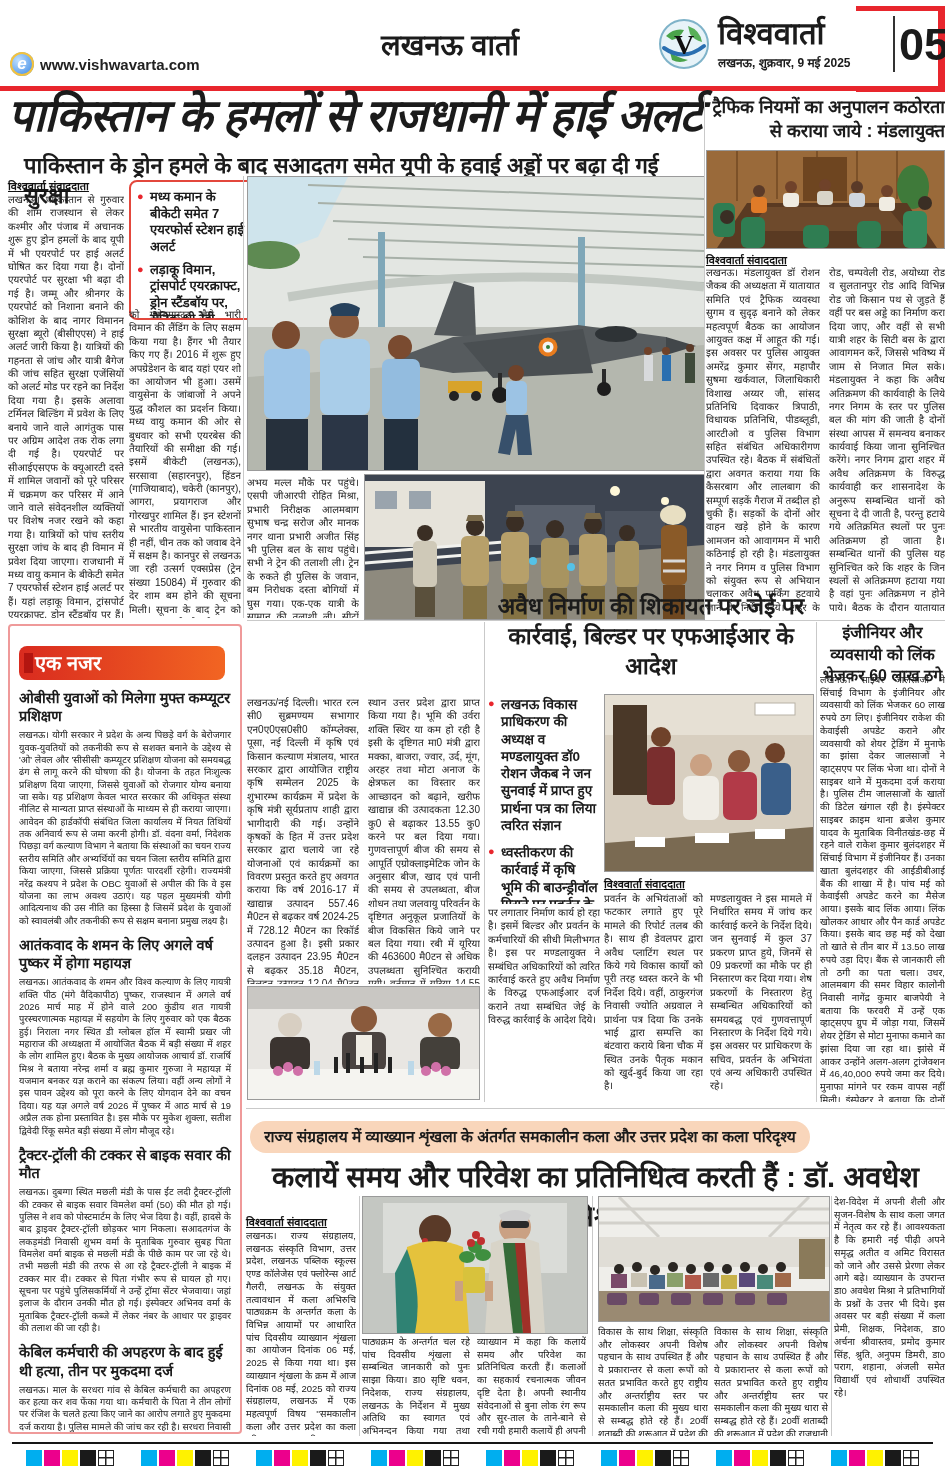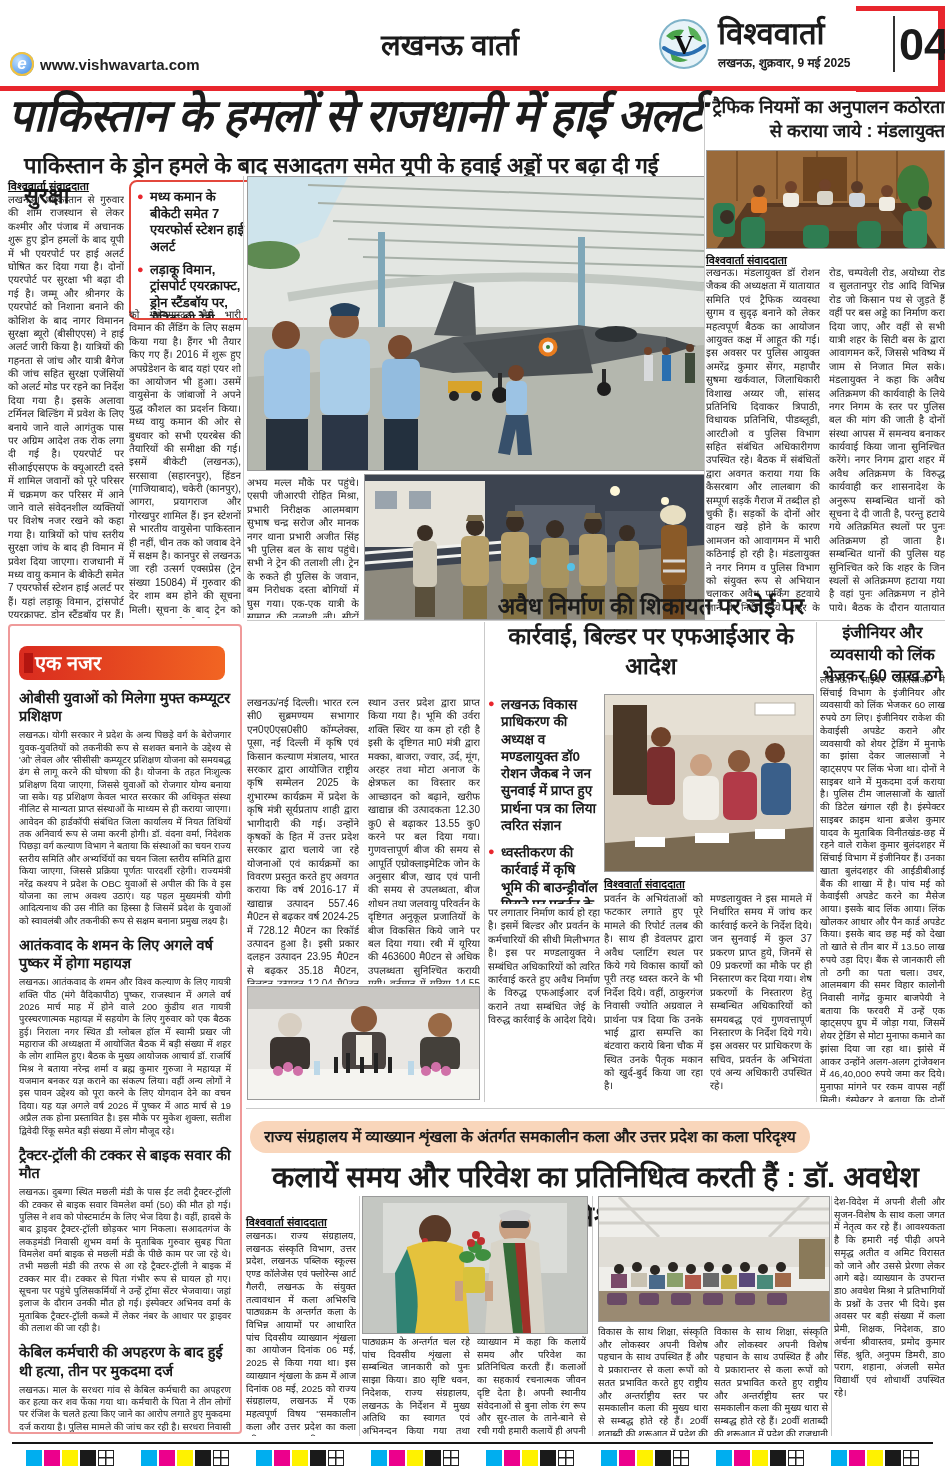--- a/index.html
+++ b/index.html
@@ -82,21 +82,21 @@
       </svg>
     </span>
     <span>
       <div class="masthead">विश्ववार्ता</div>
       <div class="dateline">लखनऊ,  शुक्रवार, 9 मई 2025</div>
     </span>
   </div>
 
   <div class="abs pn-bracket"></div>
   <div class="abs pn-vline"></div>
-  <div class="abs pageno">04</div>
+  <div class="abs pageno">05</div>
   <div class="abs red-rule"></div>
 
   <div class="abs lead-headline">पाकिस्तान के हमलों से राजधानी में हाई अलर्ट</div>
   <div class="abs lead-subhead">पाकिस्तान के ड्रोन हमले के बाद सआदतग समेत यूपी के हवाई अड्डों पर बढ़ा दी गई सुरक्षा</div>
   <div class="byline" style="left:8px;top:178px;">विश्ववार्ता संवाददाता</div>
   <div class="bodytext" style="left:8px;top:193px;width:116px;height:425px;">लखनऊ। पाकिस्तान से गुरुवार की शाम राजस्थान से लेकर कश्मीर और पंजाब में अचानक शुरू हुए ड्रोन हमलों के बाद यूपी में भी एयरपोर्ट पर हाई अलर्ट घोषित कर दिया गया है। दोनों एयरपोर्ट पर सुरक्षा भी बढ़ा दी गई है। जम्मू और श्रीनगर के एयरपोर्ट को निशाना बनाने की कोशिश के बाद नागर विमानन सुरक्षा ब्यूरो (बीसीएएस) ने हाई अलर्ट जारी किया है। यात्रियों की गहनता से जांच और यात्री बैगेज की जांच सहित सुरक्षा एजेंसियों को अलर्ट मोड पर रहने का निर्देश दिया गया है। इसके अलावा टर्मिनल बिल्डिंग में प्रवेश के लिए बनाये जाने वाले आगंतुक पास पर अग्रिम आदेश तक रोक लगा दी गई है। एयरपोर्ट पर सीआईएसएफ के क्यूआरटी दस्ते में शामिल जवानों को पूरे परिसर में चक्रमण कर परिसर में आने जाने वाले संवेदनशील व्यक्तियों पर विशेष नजर रखने को कहा गया है। यात्रियों को पांच स्तरीय सुरक्षा जांच के बाद ही विमान में प्रवेश दिया जाएगा। राजधानी में मध्य वायु कमान के बीकेटी समेत 7 एयरफोर्स स्टेशन हाई अलर्ट पर हैं। यहां लड़ाकू विमान, ट्रांसपोर्ट एयरक्राफ्ट, ड्रोन स्टैंडबॉय पर हैं। सैनिक भी रेडी हैं। सुरक्षा कारणों से इन एयरबेस की तैयारियों की समीक्षा की गई है। विशेष ध्यान बीकेटी (बख्शी का तालाब) एयरबेस पर दिया गया है। यहां फिलहाल फाइटर स्क्वॉड्रन की तैनाती नहीं है, लेकिन रनवे का अपग्रेडेशन पूरा हो चुका है। एयर शो का आयोजन भी किया जा चुका है। लखनऊ स्थित बीकेटी एयरबेस को आधुनिक बनाया गया है। नए रडार लगाए गए हैं। रनवे</div>
 
   <div class="hibox" style="left:129px;top:180px;width:110px;height:122px;">
     <div class="item">मध्य कमान के बीकेटी समेत 7 एयरफोर्स स्टेशन हाई अलर्ट</div>
     <div class="item">लड़ाकू विमान, ट्रांसपोर्ट एयरक्राफ्ट, ड्रोन स्टैंडबॉय पर, सैनिक भी रेडी</div>

